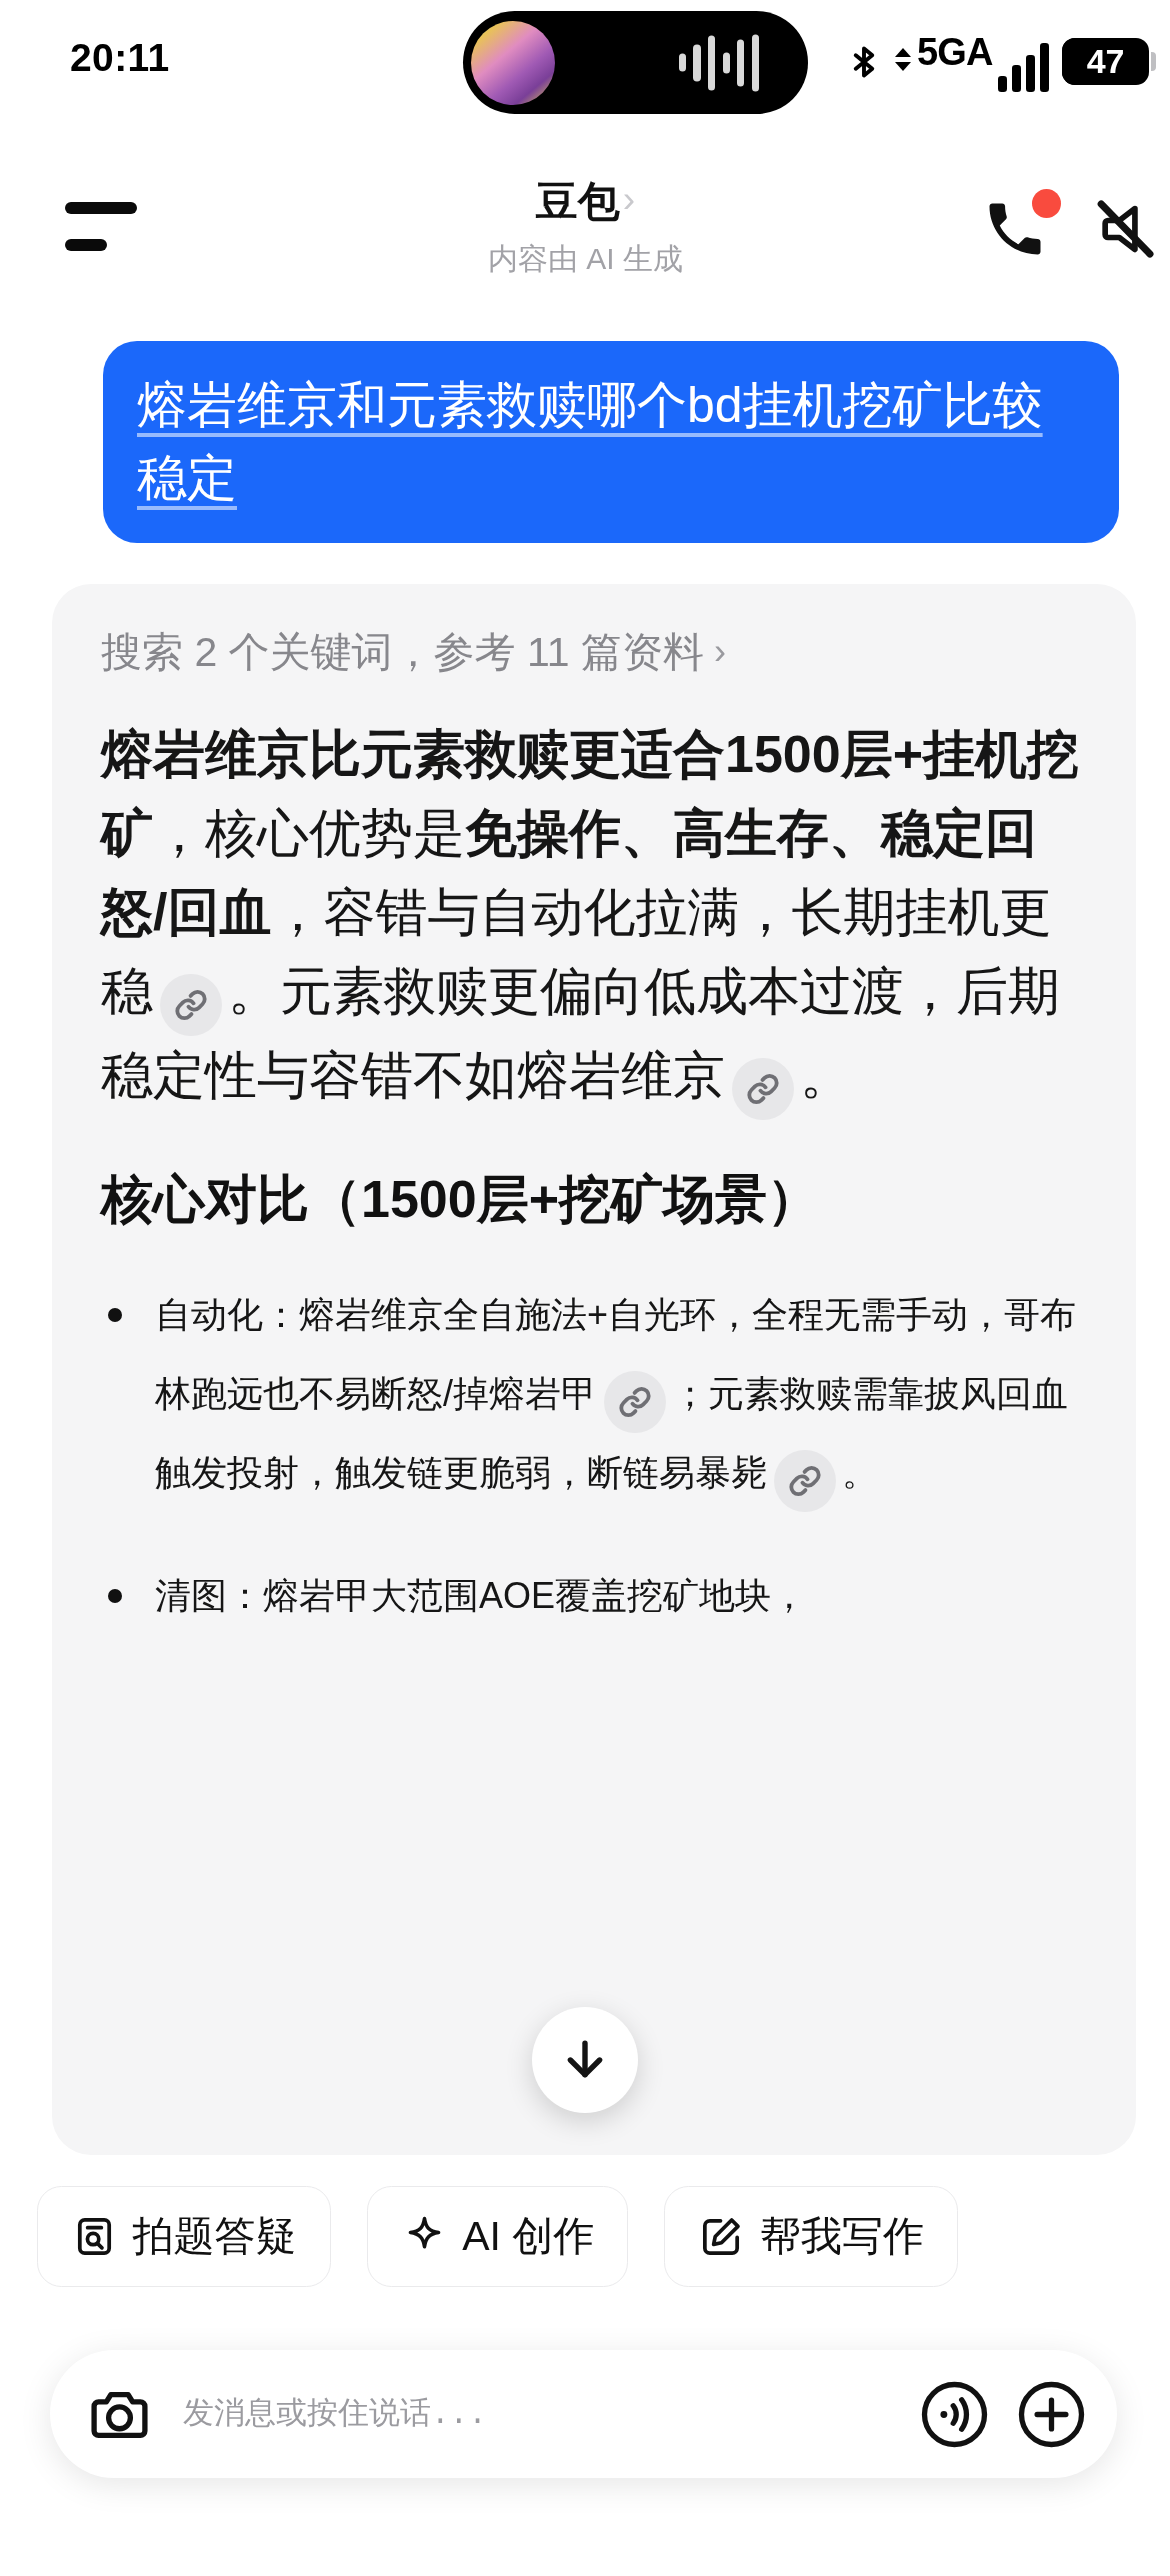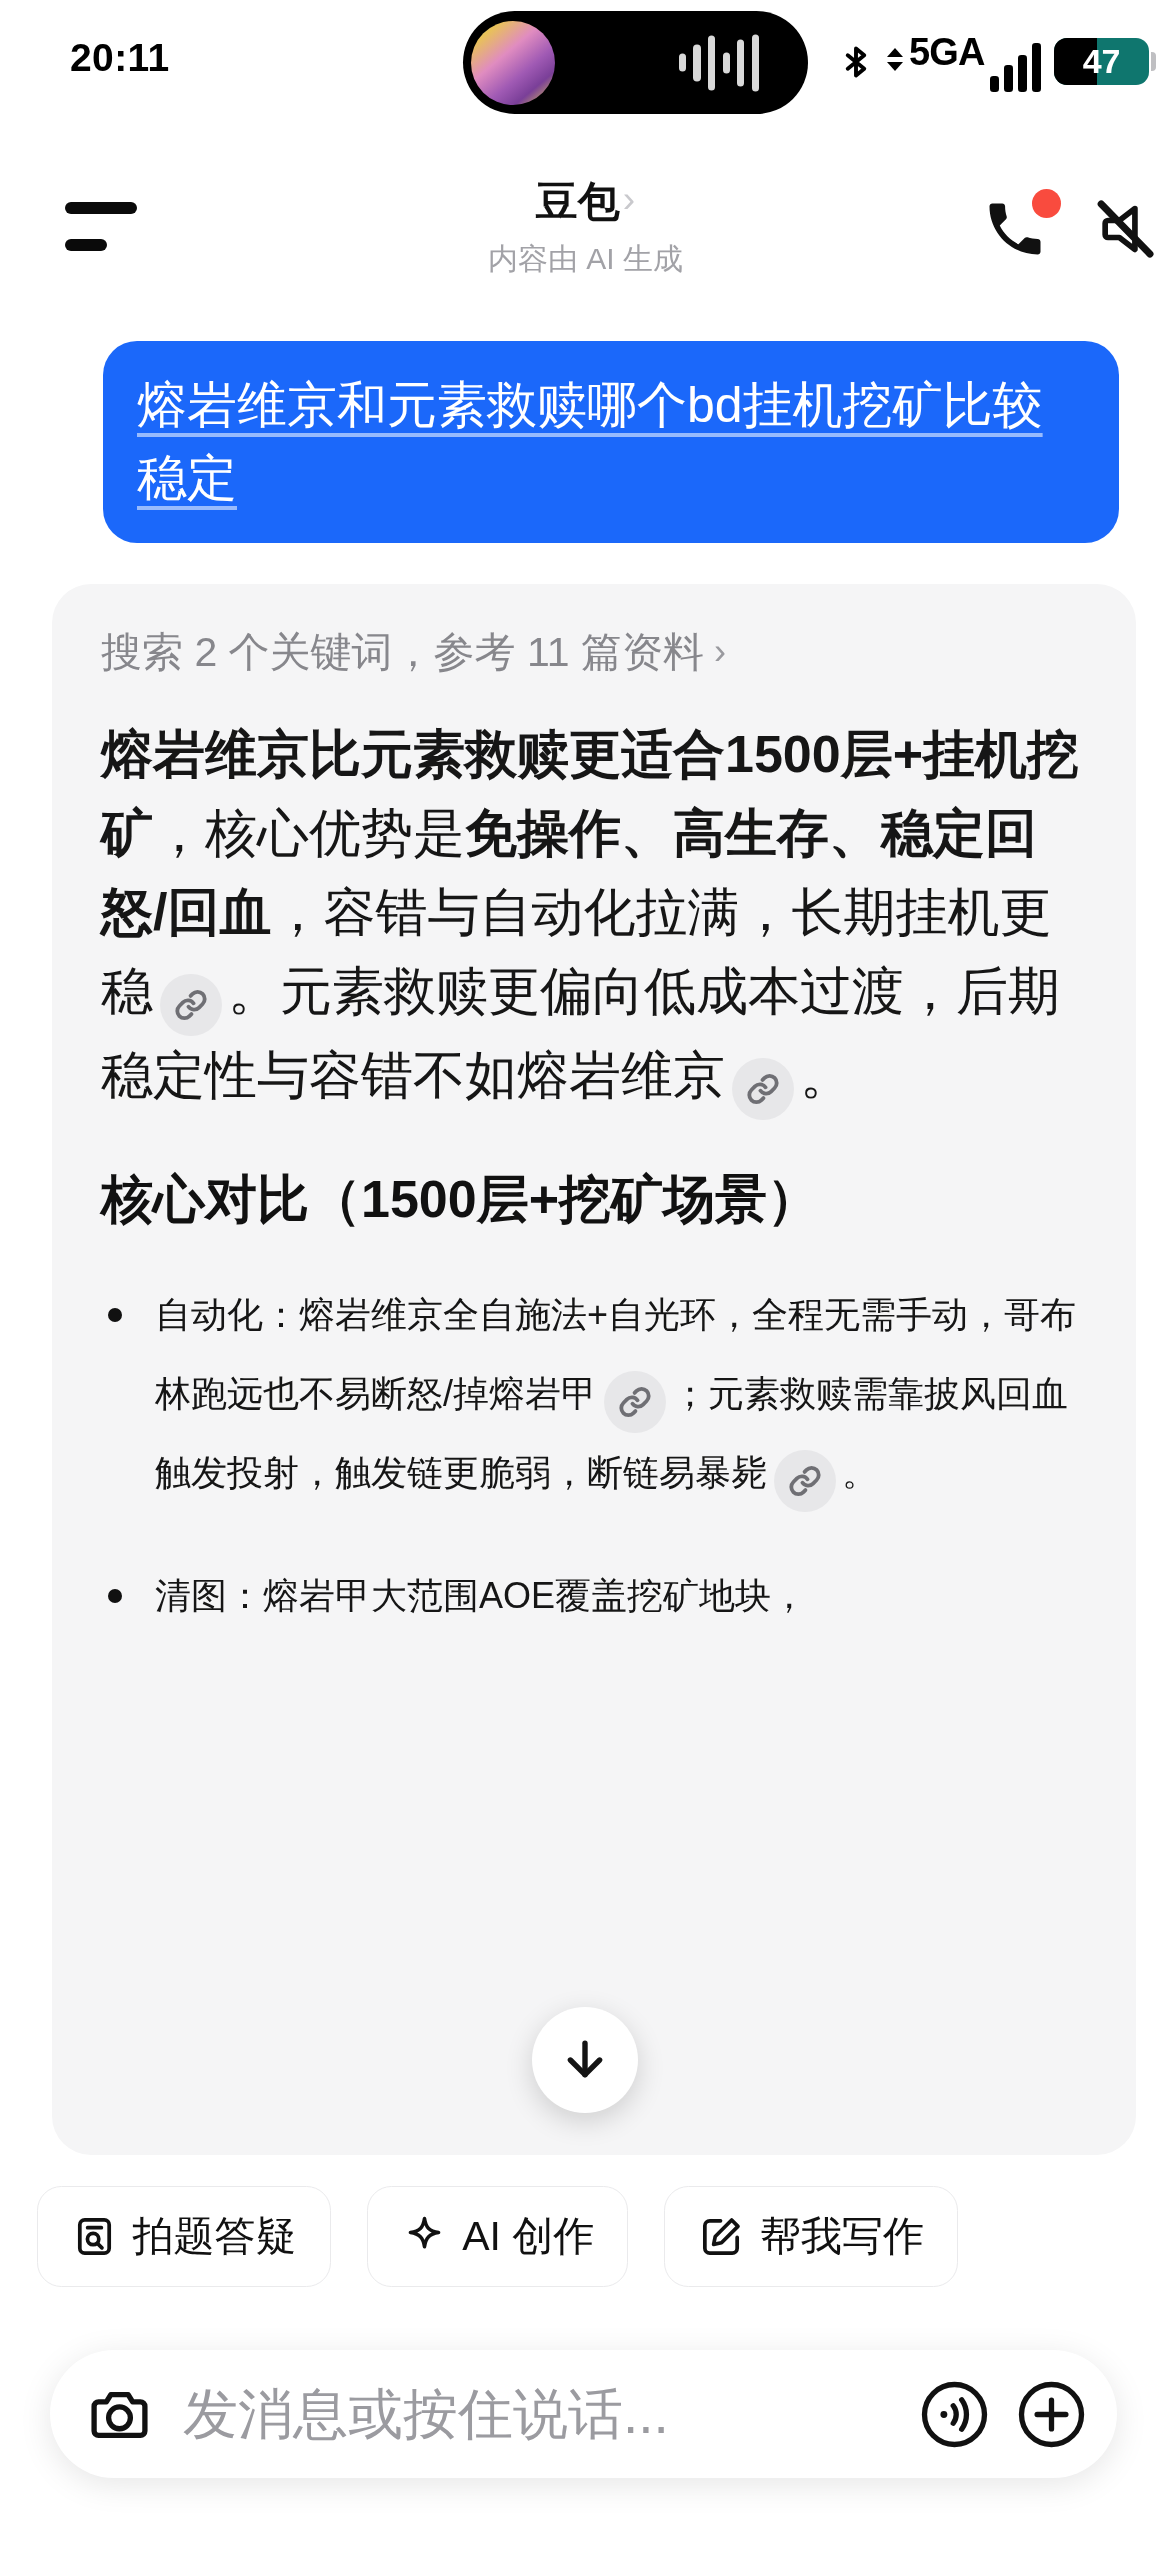--- a/index.html
+++ b/index.html
@@ -17,21 +17,21 @@
   .wave i{width:7.3px;border-radius:4.1px;background:#d9d9d9;display:block;}
   .status-right{position:absolute;right:14.6px;top:29px;height:65px;display:flex;align-items:center;gap:13px;}
   .bt svg{width:36px;height:46px;display:block;}
   .net{display:flex;align-items:flex-end;gap:5.7px;}
   .tris{display:flex;flex-direction:column;gap:4.9px;margin-bottom:21px;}
   .tri-up{width:0;height:0;border-left:8.1px solid transparent;border-right:8.1px solid transparent;border-bottom:9px solid #000;}
   .tri-dn{width:0;height:0;border-left:8.1px solid transparent;border-right:8.1px solid transparent;border-top:9px solid #000;}
   .net-label{font-size:38px;font-weight:700;letter-spacing:-0.8px;margin-bottom:18px;color:#000;}
   .bars{display:flex;align-items:flex-end;gap:4.9px;}
   .bars i{display:block;width:9px;background:#000;border-radius:3.3px;}
-  .battery{position:relative;width:95px;height:47px;border-radius:13px;background:#0f766e;overflow:hidden;}
+  .battery{position:relative;width:87px;height:47px;border-radius:13px;background:#000000;overflow:hidden;}
   .battery .fill{position:absolute;left:0;top:0;bottom:0;width:43px;background:#000;}
   .battery .pct{position:absolute;inset:0;display:flex;align-items:center;justify-content:center;color:#fff;font-weight:700;font-size:34px;}
   .nub{width:5.7px;height:19.5px;background:#bfbfc2;border-radius:0 4.1px 4.1px 0;margin-left:1.6px;}
   .batt-wrap{display:flex;align-items:center;}
   
   .menu-btn{position:absolute;left:65px;top:202px;width:78px;height:54px;cursor:pointer;}
   .menu-btn i{display:block;height:12.2px;border-radius:6.5px;background:#0a0a0a;}
   .menu-btn i:first-child{width:72px;}
   .menu-btn i:last-child{width:42px;margin-top:25px;}
   .title-row{position:absolute;left:0;right:0;top:174px;display:flex;justify-content:center;align-items:center;gap:3px;}
@@ -72,21 +72,21 @@
     display:flex;gap:36px;overflow:hidden;}
   .chip{flex:0 0 auto;display:flex;align-items:center;gap:14.6px;height:99px;padding:0 33px;
     background:#fff;border:1.6px solid #eaeaec;border-radius:24.4px;font-size:41px;color:#111;white-space:nowrap;cursor:pointer;}
   .chip svg{width:47px;height:47px;}
   
   .inputbar{position:absolute;left:50px;top:2350px;width:1067px;height:128px;box-sizing:border-box;
     background:#fff;border-radius:65px;box-shadow:0 6.5px 33px rgba(0,0,0,.10);
     display:flex;align-items:center;padding:0 28px 0 36px;}
   .inputbar .cam svg{width:67px;height:67px;display:block;}
   .inputbar input{flex:1;border:none;outline:none;background:transparent;margin-left:28px;
-    font-size:55px;color:#a16207;font-family:Liberation Sans, sans-serif;}
+    font-size:31px;color:#a16207;font-family:Liberation Mono, monospace;}
   .inputbar input::placeholder{color:#9b9ba0;}
   .round-ic{width:76px;height:76px;display:flex;align-items:center;justify-content:center;}
   .round-ic svg{width:75px;height:75px;display:block;}
   .right-ics{display:flex;align-items:center;gap:21px;}
 </style>
 </head>
 <body>
 
 <div class="status-time">20:11</div>
 

